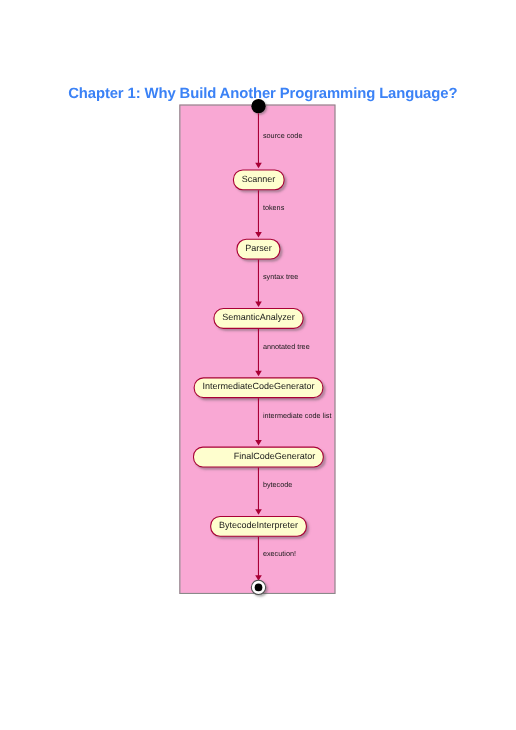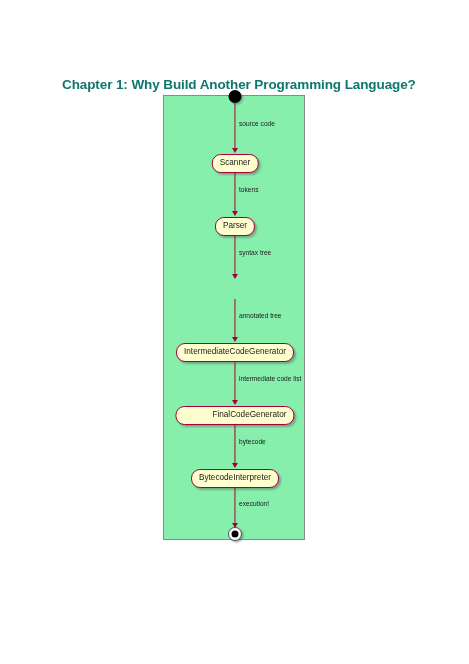--- a/index.html
+++ b/index.html
@@ -17,32 +17,32 @@
   }
 
   #page-title {
     position: absolute;
     left: 62px;
     top: 68px;
     font-size: 13.5px;
     font-weight: bold;
     letter-spacing: -0.1px;
     white-space: nowrap;
-    color: #0f766e;
+    color: #3b82f6;
   }
 
   
   #diagram-frame {
     position: absolute;
     left: 163px;
     top: 95px;
     width: 142px;
     height: 445px;
     border: 1px solid #8a8a8a;
-    background: #86efac;
+    background: #f9a8d4;
     box-sizing: border-box;
   }
 
   #diagram-canvas {
     position: absolute;
     left: 0;
     top: 0;
     width: 142px;
     height: 445px;
   }
@@ -154,20 +154,23 @@
     <div class="edge-label" style="left:75px; top:91px;">tokens</div>
 
     <div class="node" style="top:121px;text-align:center;">
       <span class="node-label">Parser</span>
     </div>
 
     <div class="edge-line" style="top:140px; height:40px;"></div>
     <div class="arrow-head" style="top:178px;"></div>
     <div class="edge-label" style="left:75px; top:154px;">syntax tree</div>
 
+    <div class="node" style="top:184px;">
+      <span class="node-label">SemanticAnalyzer</span>
+    </div>
 
     <div class="edge-line" style="top:203px; height:40px;"></div>
     <div class="arrow-head" style="top:241px;"></div>
     <div class="edge-label" style="left:75px; top:217px;">annotated tree</div>
 
     <div class="node" style="top:247px;">
       <span class="node-label">IntermediateCodeGenerator</span>
     </div>
 
     <div class="edge-line" style="top:266px; height:40px;"></div>

